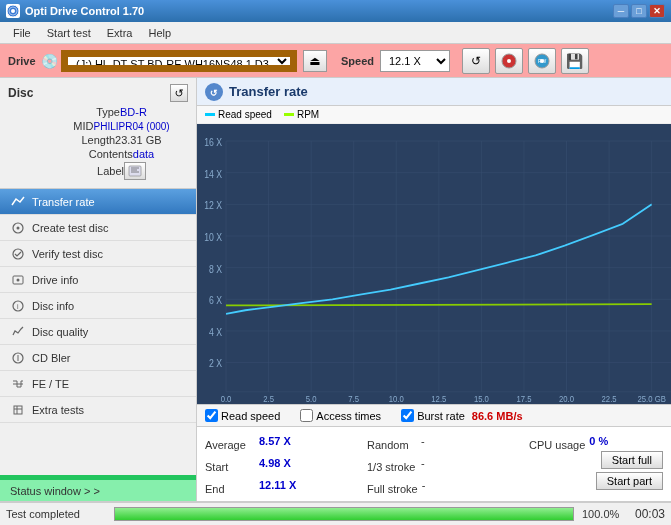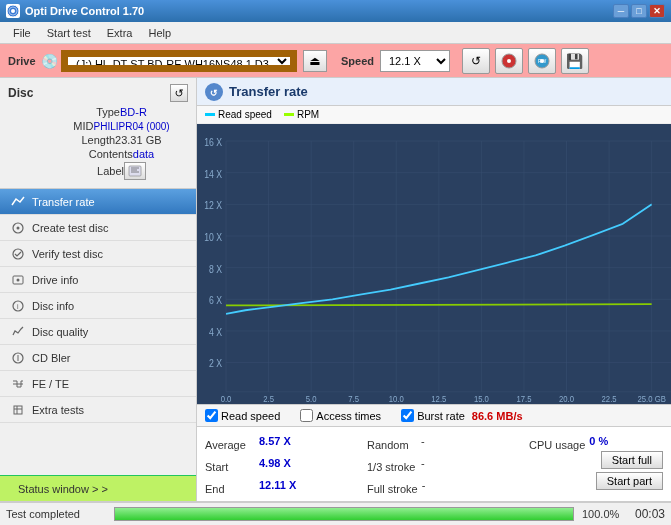--- a/index.html
+++ b/index.html
@@ -35,21 +35,21 @@
     .disc-key { color: #333; font-size: 11px; }
     .disc-val { color: #0000cc; font-size: 11px; text-align: right; }
     .disc-val-black { color: #333; font-size: 11px; }
     
     
     .nav-item { height: 26px; display: flex; align-items: center; padding: 0 10px; cursor: pointer; font-size: 11px; color: #333; border-bottom: 1px solid #ddd; }
     .nav-item.active { background: linear-gradient(to bottom, #5ba0e0, #3278bf); color: white; }
     .nav-icon { width: 16px; height: 16px; margin-right: 6px; display: flex; align-items: center; justify-content: center; font-size: 12px; }
     
     
-    #status-window-btn { height: 26px; display: flex; align-items: center; padding: 0 18px; cursor: pointer; font-size: 11px; color: #333; border-top: 1px solid #22c55e; background: #bef264; margin-top: auto; }
+    #status-window-btn { height: 26px; display: flex; align-items: center; padding: 0 10px; cursor: pointer; font-size: 11px; color: #333; border-top: 5px solid #22c55e; background: #86efac; margin-top: auto; }
     
     
     #content { flex: 1; display: flex; flex-direction: column; background: white; }
     
     
     #chart-header { background: #e8f0fb; height: 28px; display: flex; align-items: center; padding: 0 8px; border-bottom: 1px solid #ccc; }
     #chart-title { font-size: 13px; font-weight: bold; color: #1a3a6b; margin-left: 6px; }
     #chart-icon { width: 18px; height: 18px; background: #5588cc; border-radius: 50%; display: flex; align-items: center; justify-content: center; color: white; font-size: 10px; font-weight: bold; }
     
     

